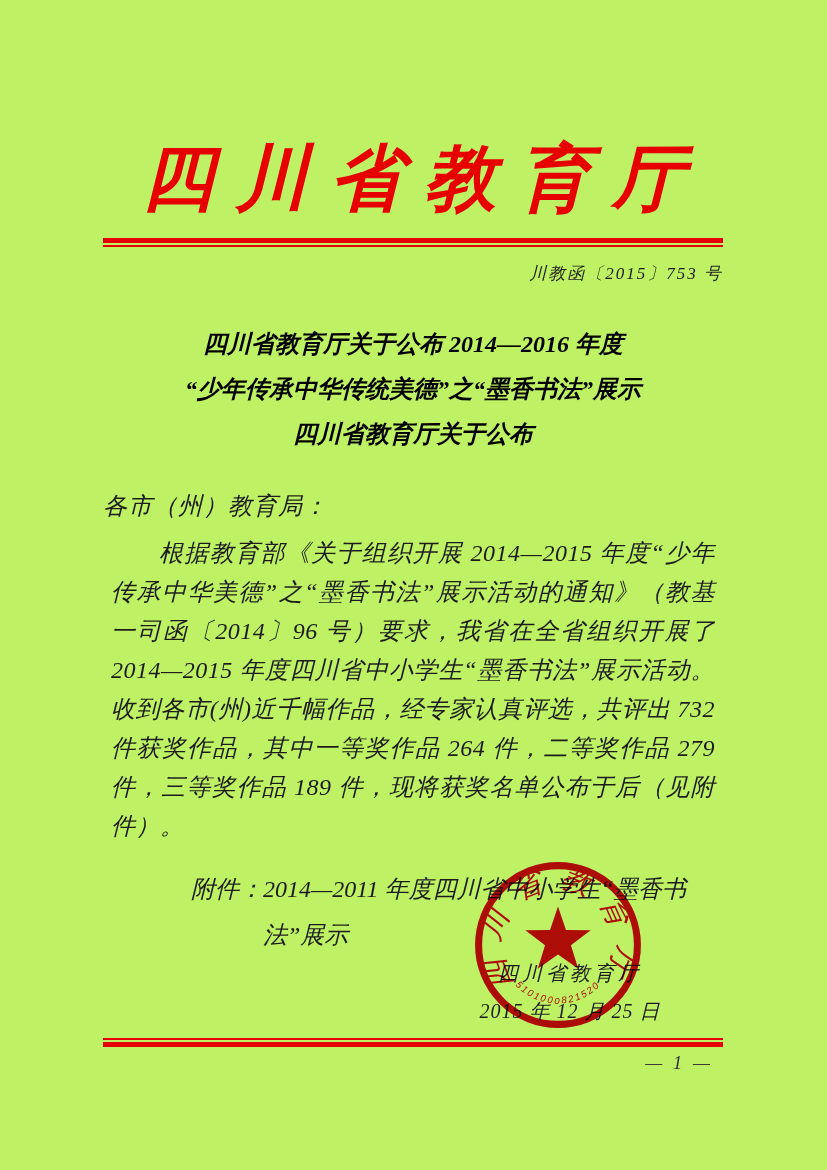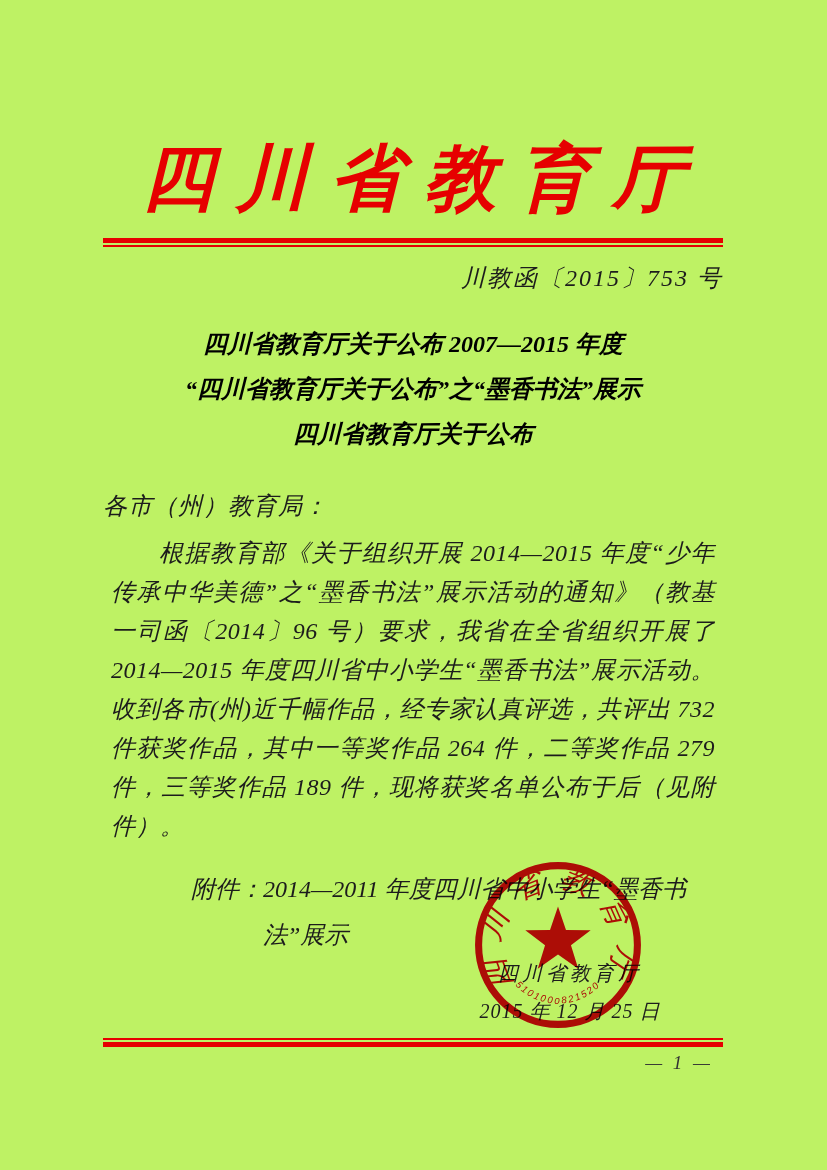--- a/index.html
+++ b/index.html
@@ -28,21 +28,21 @@
   }
   .rule { position: absolute; left: 103px; width: 620px; background: #e60000; }
   .rule-thick-top { top: 238px; height: 5px; }
   .rule-thin-top  { top: 245px; height: 2px; }
   .rule-thin-bot  { top: 1038px; height: 2px; }
   .rule-thick-bot { top: 1042px; height: 5px; }
   .doc-number {
     position: absolute;
     top: 262px; left: 103px; width: 620px;
     text-align: right;
-    font-size: 24px;
+    font-size: 17px;
     letter-spacing: 2px;
   }
   .title {
     position: absolute;
     top: 322px; left: 83px; width: 660px;
     text-align: center;
     font-size: 24px;
     font-weight: 700;
     line-height: 45px;
     color: #000;
@@ -104,22 +104,22 @@
 <div class="page">
 
   <div class="agency">四川省教育厅</div>
 
   <div class="rule rule-thick-top"></div>
   <div class="rule rule-thin-top"></div>
 
   <div class="doc-number">川教函〔2015〕753 号</div>
 
   <div class="title">
-    <div>四川省教育厅关于公布 2007—2015 年度</div>
-    <div>“四川省教育厅关于公布”之“墨香书法”展示</div>
+    <div>四川省教育厅关于公布 2014—2016 年度</div>
+    <div>“少年传承中华传统美德”之“墨香书法”展示</div>
     <div>四川省教育厅关于公布</div>
   </div>
 
   <div class="body-block">
     <div class="salutation">各市（州）教育局：</div>
     <p class="para">根据教育部《关于组织开展 2014—2015 年度“少年传承中华美德”之“墨香书法”展示活动的通知》（教基一司函〔2014〕96 号）要求，我省在全省组织开展了 2014—2015 年度四川省中小学生“墨香书法”展示活动。收到各市(州)近千幅作品，经专家认真评选，共评出 732 件获奖作品，其中一等奖作品 264 件，二等奖作品 279 件，三等奖作品 189 件，现将获奖名单公布于后（见附件）。</p>
     <div class="attachment">
       <span class="att-label">附件：</span>
       <span class="att-content">
         <span>2014—2011 年度四川省中小学生“墨香书法”展示</span><br>

